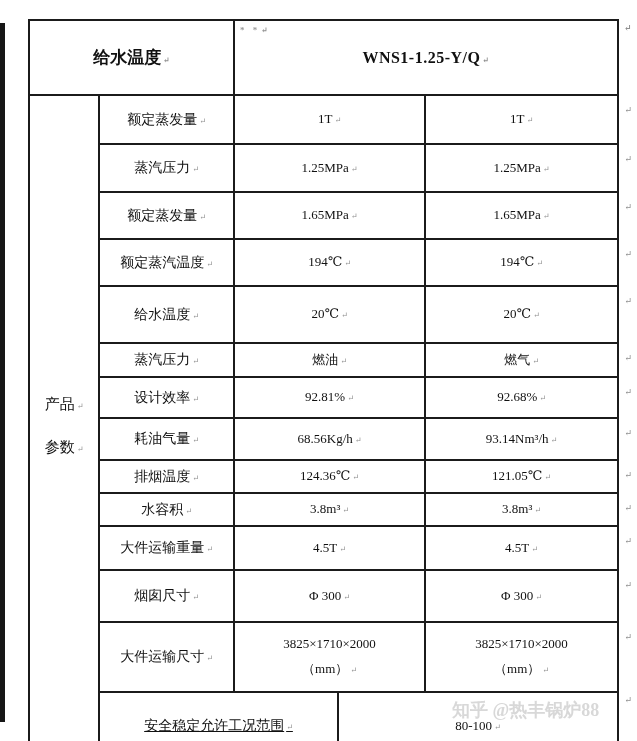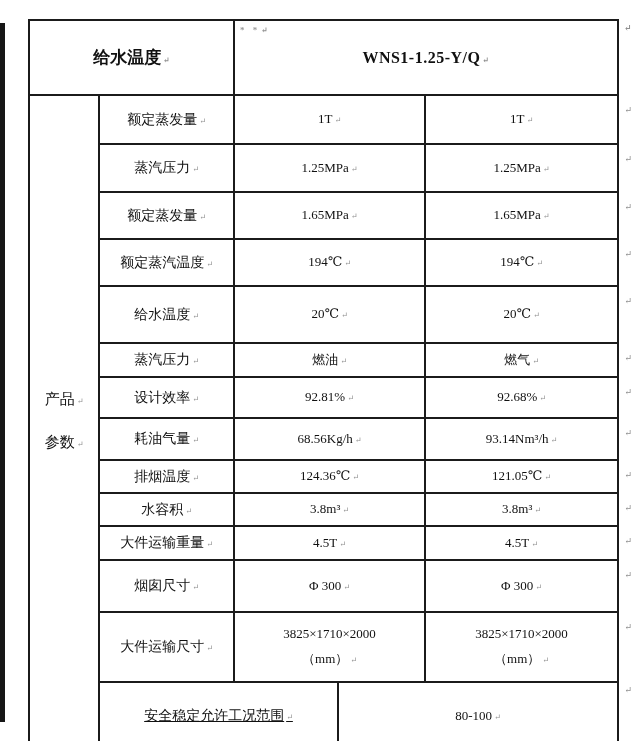--- a/index.html
+++ b/index.html
@@ -156,21 +156,21 @@
       <td colspan="2" class="val"><span>124.36℃</span><span class="pm">↵</span></td>
       <td class="val"><span>121.05℃</span><span class="pm">↵</span><span class="out-mark">↵</span></td>
     </tr>
 
     <tr style="height:33px">
       <td class="lab"><span>水容积</span><span class="pm">↵</span></td>
       <td colspan="2" class="val"><span>3.8m³</span><span class="pm">↵</span></td>
       <td class="val"><span>3.8m³</span><span class="pm">↵</span><span class="out-mark">↵</span></td>
     </tr>
 
-    <tr style="height:34px">
+    <tr style="height:44px">
       <td class="lab"><span>大件运输重量</span><span class="pm">↵</span></td>
       <td colspan="2" class="val"><span>4.5T</span><span class="pm">↵</span></td>
       <td class="val"><span>4.5T</span><span class="pm">↵</span><span class="out-mark">↵</span></td>
     </tr>
 
     <tr style="height:52px">
       <td class="lab"><span>烟囱尺寸</span><span class="pm">↵</span></td>
       <td colspan="2" class="val"><span>Φ 300</span><span class="pm">↵</span></td>
       <td class="val"><span>Φ 300</span><span class="pm">↵</span><span class="out-mark">↵</span></td>
     </tr>
@@ -183,14 +183,15 @@
 （mm）</span><span class="pm">↵</span><span class="out-mark">↵</span></td>
     </tr>
 
     <tr style="height:67px">
       <td colspan="2" class="flab"><span>安全稳定允许工况范围</span><span class="pm">↵</span></td>
       <td colspan="2" class="fval"><span>80-100</span><span class="pm">↵</span><span class="out-mark">↵</span></td>
     </tr>
   </tbody>
     </table>
 
+  <div class="watermark">知乎 @热丰锅炉88</div>
 
 </div>
 
 </body></html>

